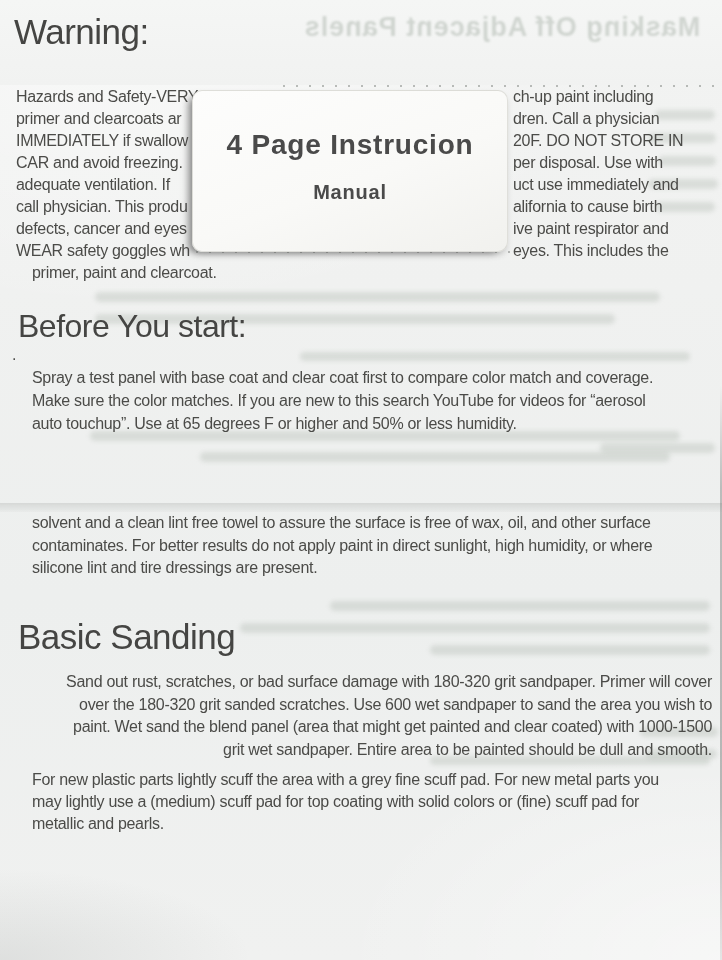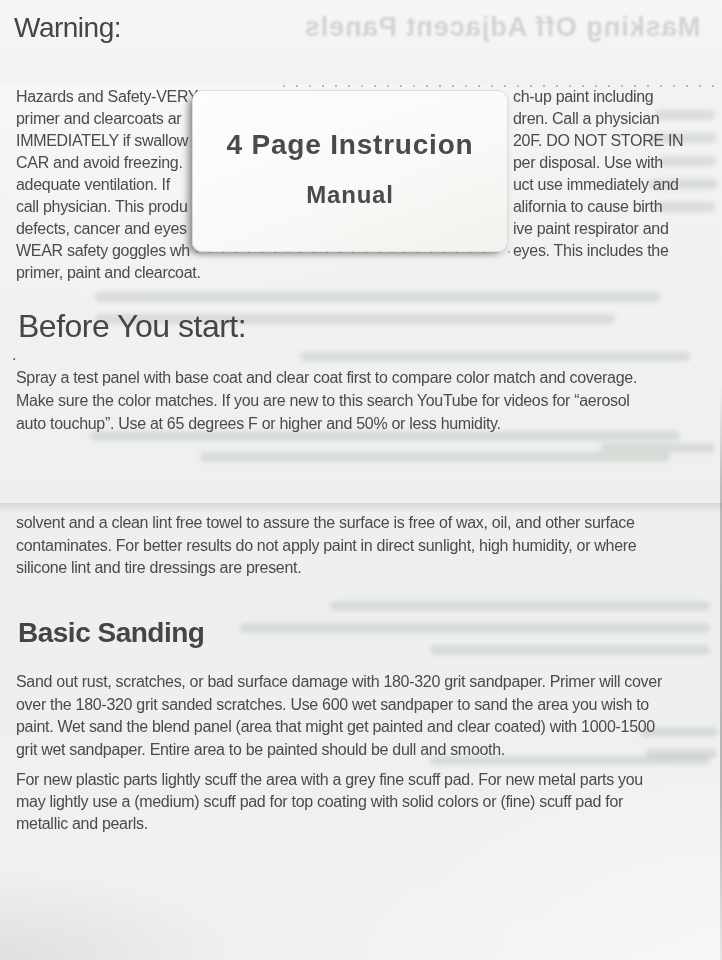--- a/index.html
+++ b/index.html
@@ -28,49 +28,49 @@
 
   
   .ghost-heading{position:absolute;left:288px;top:12px;width:428px;text-align:center;
     font-weight:bold;font-size:27px;letter-spacing:1px;color:#c7cdc7;opacity:0.8;
     transform:scaleX(-1);filter:blur(1px);}
   .gbar{position:absolute;height:10px;border-radius:5px;
     background:rgba(165,175,167,0.30);filter:blur(2.2px);}
 
   
   .h{position:absolute;margin:0;font-weight:300;color:#454543;
-    font-size:28px;letter-spacing:-0.5px;white-space:nowrap;}
+    font-size:35px;letter-spacing:-0.5px;white-space:nowrap;}
   #h-warning{left:14px;top:12px;}
   #h-before{left:18px;top:308px;font-size:32px;}
   #h-surface{left:18px;top:455px;}
-  #h-sanding{left:18px;top:617px;font-weight:bold;}
+  #h-sanding{left:18px;top:617px;}
 
   
   .par{position:absolute;left:16px;width:696px;color:#4b4b48;
     font-size:16px;letter-spacing:-0.3px;}
-  .par .ln{white-space:nowrap;}
+  .par .ln{white-space:nowrap;margin-left:16px;}
   #warn-par{top:88px;}
   #warn-par .wline{position:relative;height:22px;white-space:nowrap;}
   #warn-par .wr{position:absolute;left:497px;top:0;}
   #warn-par .wl{position:absolute;left:0;top:0;}
   #warn-par .wlast{height:22px;}
   #spray-par{top:366px;line-height:23px;}
   #surface-par{top:512px;line-height:22.5px;}
-  #sand-par{top:671px;line-height:22.5px;}
+  #sand-par{top:671px;line-height:22.5px;text-align:right;}
   #fornew-par{top:769px;line-height:22px;}
   .stray{position:absolute;left:12px;top:346px;color:#4b4b48;font-size:16px;}
 
   
   .sticker{position:absolute;left:192px;top:90px;width:314px;height:160px;
     border-radius:10px;border:1px solid rgba(205,205,198,0.6);
     background:linear-gradient(160deg,#fdfdfc 0%,#f9f9f7 55%,#f1f1ee 100%);
     box-shadow:-7px 4px 7px -3px rgba(70,70,70,0.55), 0 4px 6px -2px rgba(90,90,90,0.30);}
   .sticker .l1{margin-top:38px;text-align:center;font-weight:bold;font-size:28px;
     letter-spacing:0.8px;color:#4a4a4a;}
-  .sticker .l2{margin-top:20px;text-align:center;font-weight:bold;font-size:24px;
+  .sticker .l2{margin-top:20px;text-align:center;font-weight:bold;font-size:20px;
     letter-spacing:0.8px;color:#4a4a4a;}
 </style>
 </head>
 <body>
 
 <div class="photo">
 
   <div class="topstrip"></div>
 
   <div class="ghost-heading">Masking Off Adjacent Panels</div>

